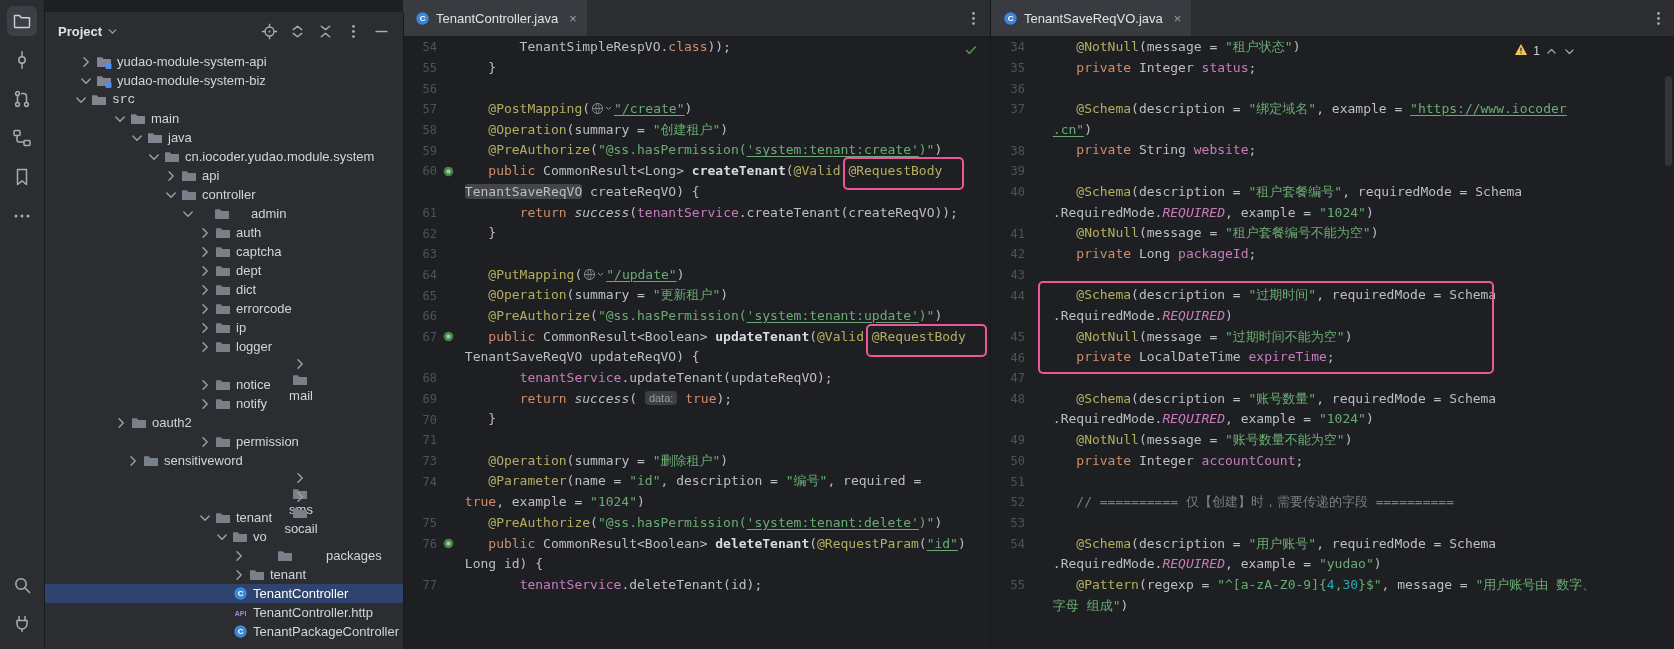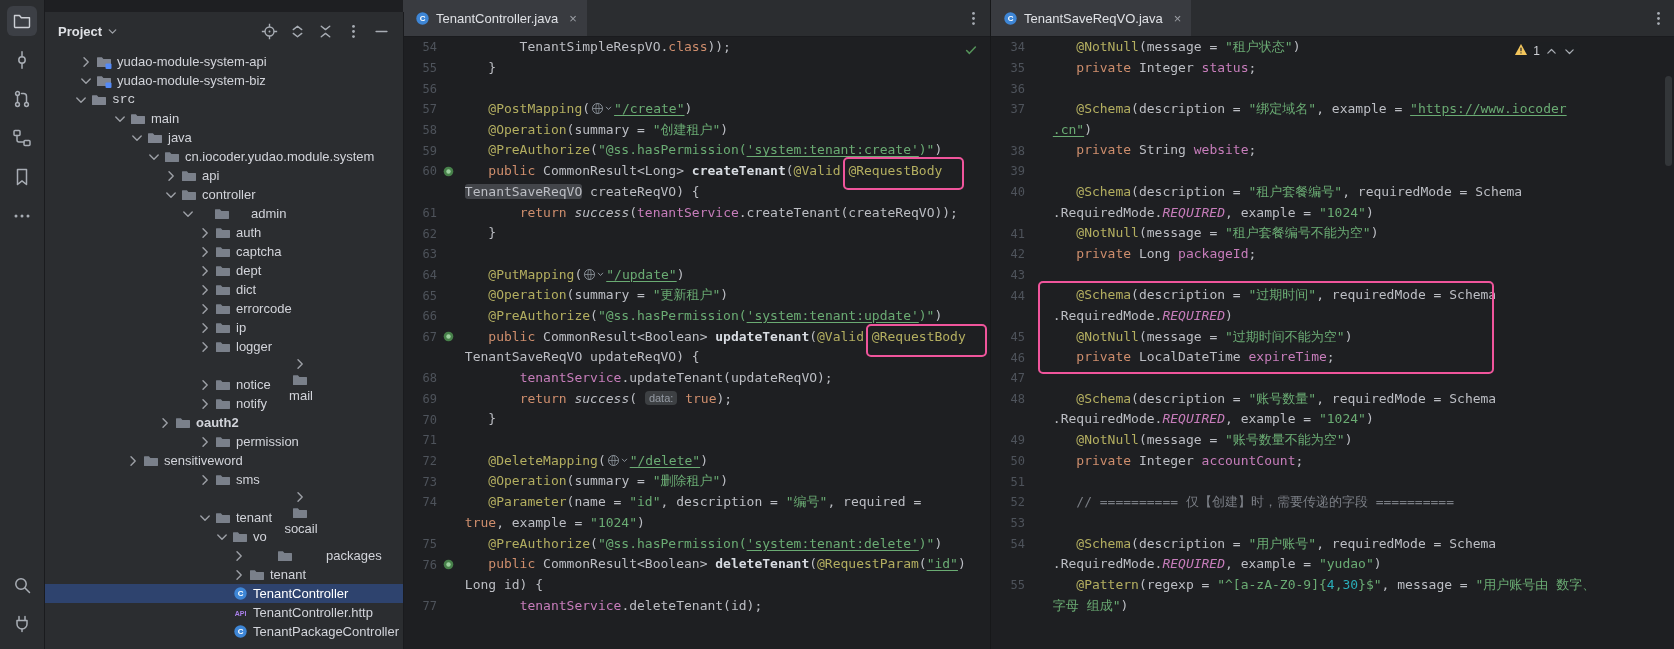--- a/index.html
+++ b/index.html
@@ -408,21 +408,21 @@
               <path d="M6 3.8l4.2 4.2L6 12.2" stroke="#9DA0A6" stroke-width="1.4" fill="none" stroke-linecap="round" stroke-linejoin="round"></path>
             </svg>
           </span>
           <span class="ticon">
             <svg width="16" height="16" viewBox="0 0 16 16">
               <path d="M1.5 3.2h4.4l1.5 1.9h7.1c.28 0 .5.22.5.5v7c0 .28-.22.5-.5.5h-13a.5.5 0 0 1-.5-.5V3.7c0-.28.22-.5.5-.5z" fill="#7A808A"></path>
             </svg>
           </span>
           <span class="tlabel">notify</span>
         </div>
-        <div class="trow" style="padding-left: 112px; font-weight: bold;">
+        <div class="trow" style="padding-left: 68px;">
           <span class="chev">
             <svg width="16" height="16" viewBox="0 0 16 16">
               <path d="M6 3.8l4.2 4.2L6 12.2" stroke="#9DA0A6" stroke-width="1.4" fill="none" stroke-linecap="round" stroke-linejoin="round"></path>
             </svg>
           </span>
           <span class="ticon">
             <svg width="16" height="16" viewBox="0 0 16 16">
               <path d="M1.5 3.2h4.4l1.5 1.9h7.1c.28 0 .5.22.5.5v7c0 .28-.22.5-.5.5h-13a.5.5 0 0 1-.5-.5V3.7c0-.28.22-.5.5-.5z" fill="#7A808A"></path>
             </svg>
           </span>
@@ -447,21 +447,21 @@
               <path d="M6 3.8l4.2 4.2L6 12.2" stroke="#9DA0A6" stroke-width="1.4" fill="none" stroke-linecap="round" stroke-linejoin="round"></path>
             </svg>
           </span>
           <span class="ticon">
             <svg width="16" height="16" viewBox="0 0 16 16">
               <path d="M1.5 3.2h4.4l1.5 1.9h7.1c.28 0 .5.22.5.5v7c0 .28-.22.5-.5.5h-13a.5.5 0 0 1-.5-.5V3.7c0-.28.22-.5.5-.5z" fill="#7A808A"></path>
             </svg>
           </span>
           <span class="tlabel">sensitiveword</span>
         </div>
-        <div class="trow" style="padding-left: 152px;">
+        <div class="trow" style="padding-left: 152px; flex-direction: column;">
           <span class="chev">
             <svg width="16" height="16" viewBox="0 0 16 16">
               <path d="M6 3.8l4.2 4.2L6 12.2" stroke="#9DA0A6" stroke-width="1.4" fill="none" stroke-linecap="round" stroke-linejoin="round"></path>
             </svg>
           </span>
           <span class="ticon">
             <svg width="16" height="16" viewBox="0 0 16 16">
               <path d="M1.5 3.2h4.4l1.5 1.9h7.1c.28 0 .5.22.5.5v7c0 .28-.22.5-.5.5h-13a.5.5 0 0 1-.5-.5V3.7c0-.28.22-.5.5-.5z" fill="#7A808A"></path>
             </svg>
           </span>
@@ -738,32 +738,20 @@
             <span class="gslot"></span>
           </div>
           <pre class="code"><span class="t-d">    }</span></pre>
         </div>
         <div class="crow">
           <div class="gutter">
             <span class="ln">71</span>
             <span class="gslot"></span>
           </div>
           <pre class="code"></pre>
-        </div>
-        <div class="crow">
-          <div class="gutter">
-            <span class="ln">72</span>
-            <span class="gslot"></span>
-          </div>
-          <pre class="code"><span class="t-d">    </span><span class="t-a">@DeleteMapping</span><span class="t-d">(</span><span class="globe"><svg width="13" height="13" viewBox="0 0 16 16">
-                <circle cx="8" cy="8" r="6.2" stroke="#8A9199" stroke-width="1.2" fill="none"></circle>
-                <path d="M1.8 8h12.4M8 1.8c2.6 2.2 2.6 10.2 0 12.4M8 1.8c-2.6 2.2-2.6 10.2 0 12.4" stroke="#8A9199" stroke-width="1" fill="none"></path>
-              </svg><span class="gcaret"><svg width="7" height="5" viewBox="0 0 8 6">
-                  <path d="M1 1l3 3.2L7 1" stroke="#8A9199" stroke-width="1.2" fill="none"></path>
-                </svg></span></span><span class="t-su">"/delete"</span><span class="t-d">)</span></pre>
         </div>
         <div class="crow">
           <div class="gutter">
             <span class="ln">73</span>
             <span class="gslot"></span>
           </div>
           <pre class="code"><span class="t-d">    </span><span class="t-a">@Operation</span><span class="t-d">(summary = </span><span class="t-s">"删除租户"</span><span class="t-d">)</span></pre>
         </div>
         <div class="crow">
           <div class="gutter">

